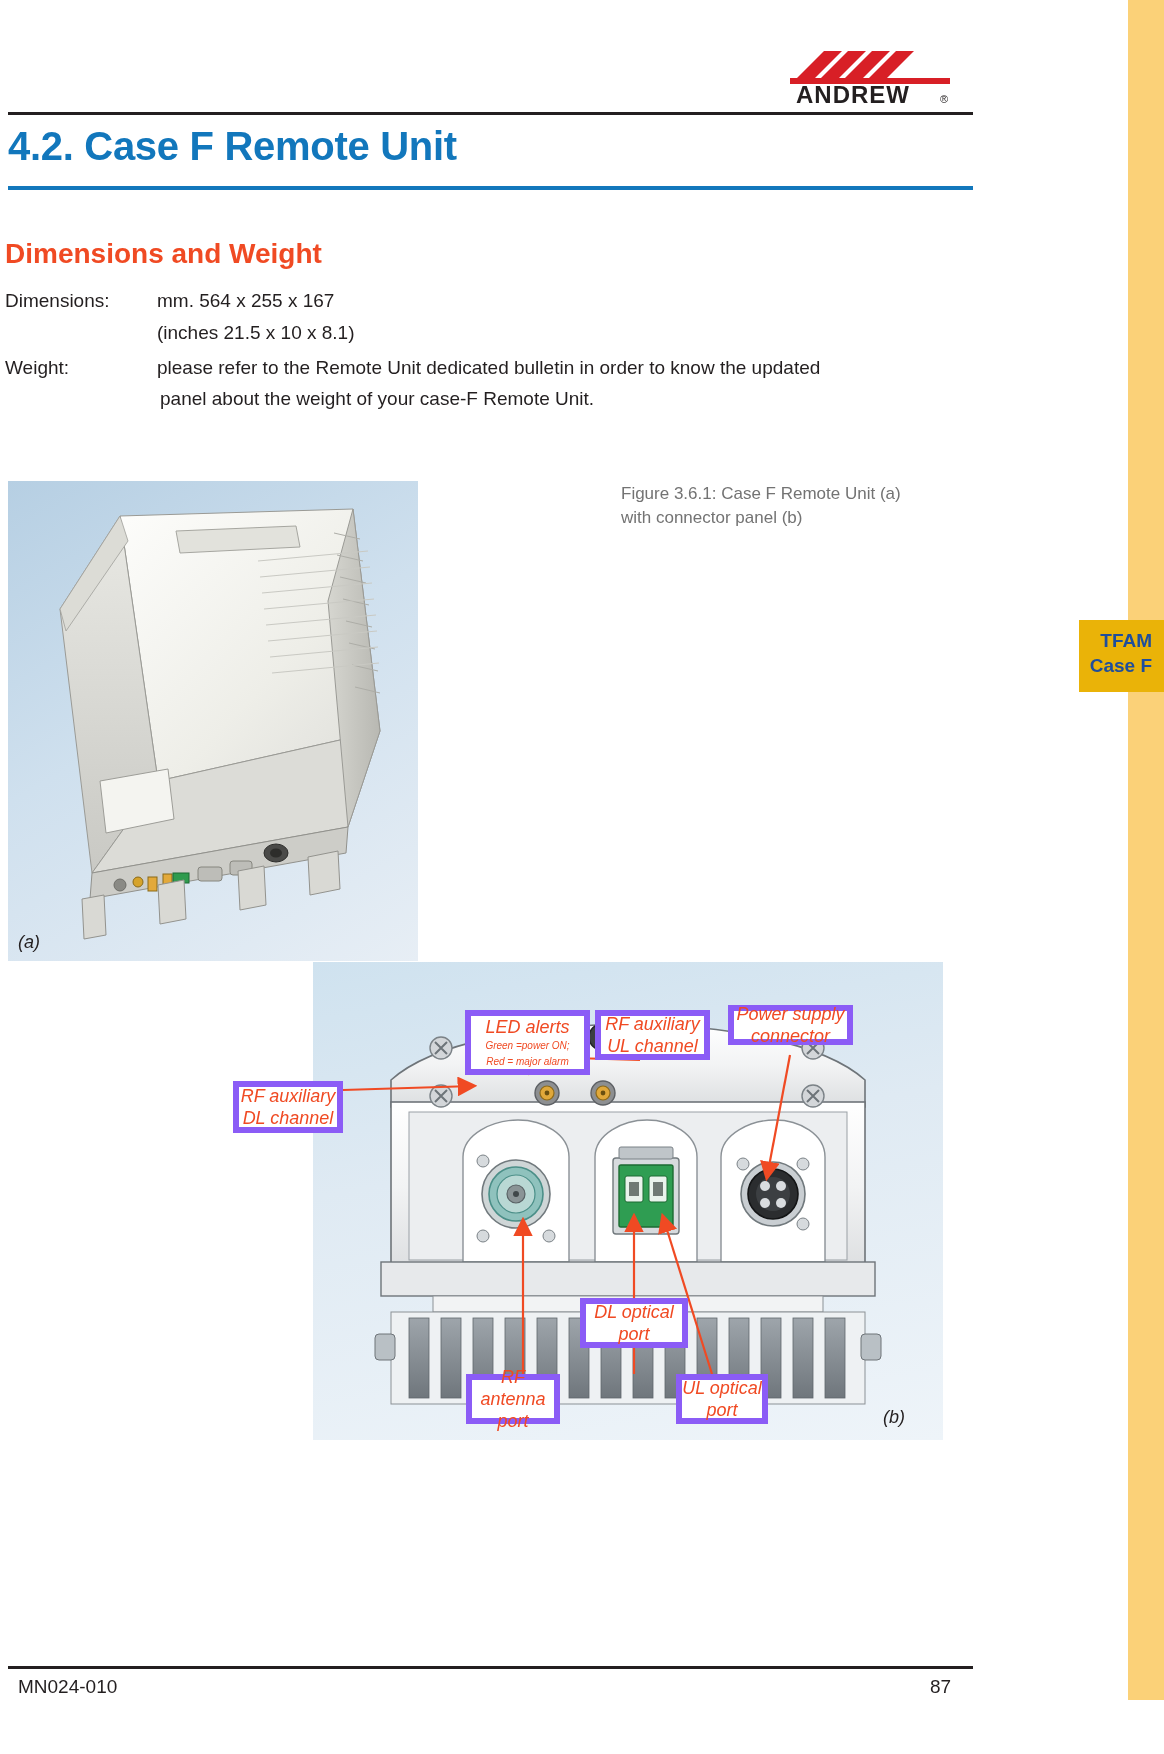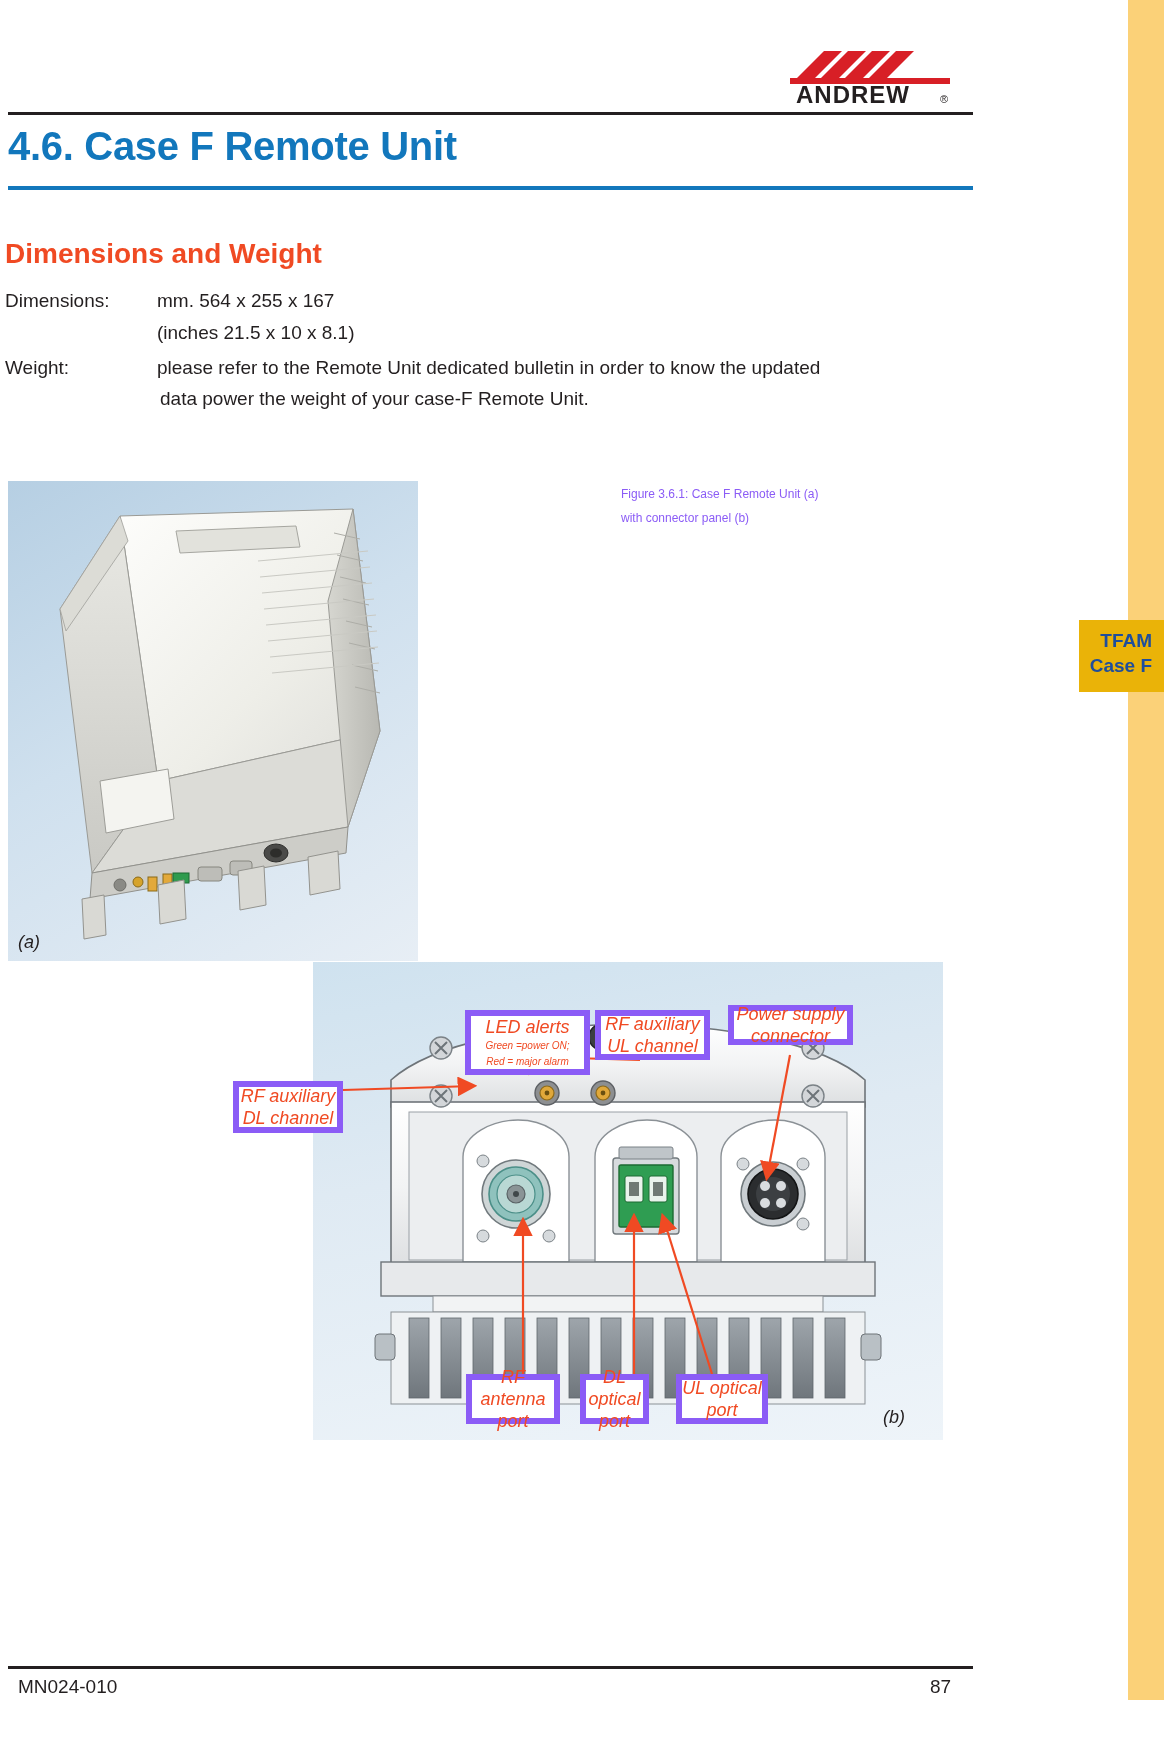--- a/index.html
+++ b/index.html
@@ -44,21 +44,21 @@
   .lbl-dim{left:5px;top:290px;}
   .val-dim1{left:157px;top:290px;}
   .val-dim2{left:157px;top:322px;}
   .lbl-wt{left:5px;top:357px;}
   .val-wt1{left:157px;top:357px;}
   .val-wt2{left:160px;top:388px;}
 
   
   .fig-caption{
     position:absolute;left:621px;top:482px;width:330px;
-    font-size:12px;line-height:24px;color:#8b5cf6;
+    font-size:17px;line-height:24px;color:#737373;
   }
 
   
   .photo-a{
     position:absolute;left:8px;top:481px;width:410px;height:480px;
     background:linear-gradient(150deg,#b6cfe3 0%,#cfe0ee 45%,#e7eef5 100%);
     overflow:hidden;
   }
   .photo-a .tag{
     position:absolute;left:10px;bottom:8px;font-size:18px;font-style:italic;color:#231f20;
@@ -83,21 +83,21 @@
     display:flex;flex-direction:column;justify-content:center;align-items:center;
   }
   .callout .big{font-size:18px;line-height:22px;}
   .callout .small{font-size:10px;line-height:16px;}
 
   .co-led{left:465px;top:1010px;width:125px;height:65px;}
   .co-rfaux-ul{left:595px;top:1010px;width:115px;height:50px;}
   .co-power{left:728px;top:1005px;width:125px;height:40px;}
   .co-rfaux-dl{left:233px;top:1081px;width:110px;height:52px;}
   .co-rfant{left:466px;top:1374px;width:94px;height:50px;justify-content:center;}
-  .co-dlopt{left:580px;top:1374px;width:69px;height:50px;}
+  .co-dlopt{left:580px;top:1298px;width:108px;height:50px;}
   .co-ulopt{left:676px;top:1374px;width:92px;height:50px;}
 
   
   .leaders{position:absolute;left:0;top:0;width:1164px;height:1754px;pointer-events:none;}
 
   
   .footer-left{position:absolute;left:18px;top:1676px;font-size:19px;color:#231f20;}
   .footer-right{position:absolute;left:930px;top:1676px;font-size:19px;color:#231f20;}
 </style>
 </head>
@@ -122,29 +122,29 @@
       </g>
       <text x="6" y="58" font-family="Liberation Sans, sans-serif" font-size="24" font-weight="bold" fill="#231f20" letter-spacing="1">ANDREW</text>
       <text x="150" y="58" font-family="Liberation Sans, sans-serif" font-size="11" fill="#231f20">®</text>
     </svg>
   </div>
 
   <div class="rule-top"></div>
   <div class="rule-under-title"></div>
   <div class="rule-bottom"></div>
 
-  <div class="chapter-title">4.6. Case F Remote Unit</div>
+  <div class="chapter-title">4.2. Case F Remote Unit</div>
   <div class="section-title">Dimensions and Weight</div>
 
   <div class="spec lbl-dim">Dimensions:</div>
   <div class="spec val-dim1">mm. 564 x 255 x 167</div>
   <div class="spec val-dim2">(inches 21.5 x 10 x 8.1)</div>
   <div class="spec lbl-wt">Weight:</div>
   <div class="spec val-wt1">please refer to the Remote Unit dedicated bulletin in order to know the updated</div>
-  <div class="spec val-wt2">data power the weight  of your case-F Remote Unit.</div>
+  <div class="spec val-wt2">panel about the weight  of your case-F Remote Unit.</div>
 
   <div class="fig-caption">
     <div>Figure 3.6.1: Case F Remote Unit (a)</div>
     <div>with connector panel (b)</div>
   </div>
 
   <div class="photo-a">
     <svg class="dev-a" viewBox="0 0 410 480">
       <defs>
         <linearGradient id="topFace" x1="0" y1="0" x2="1" y2="1">

